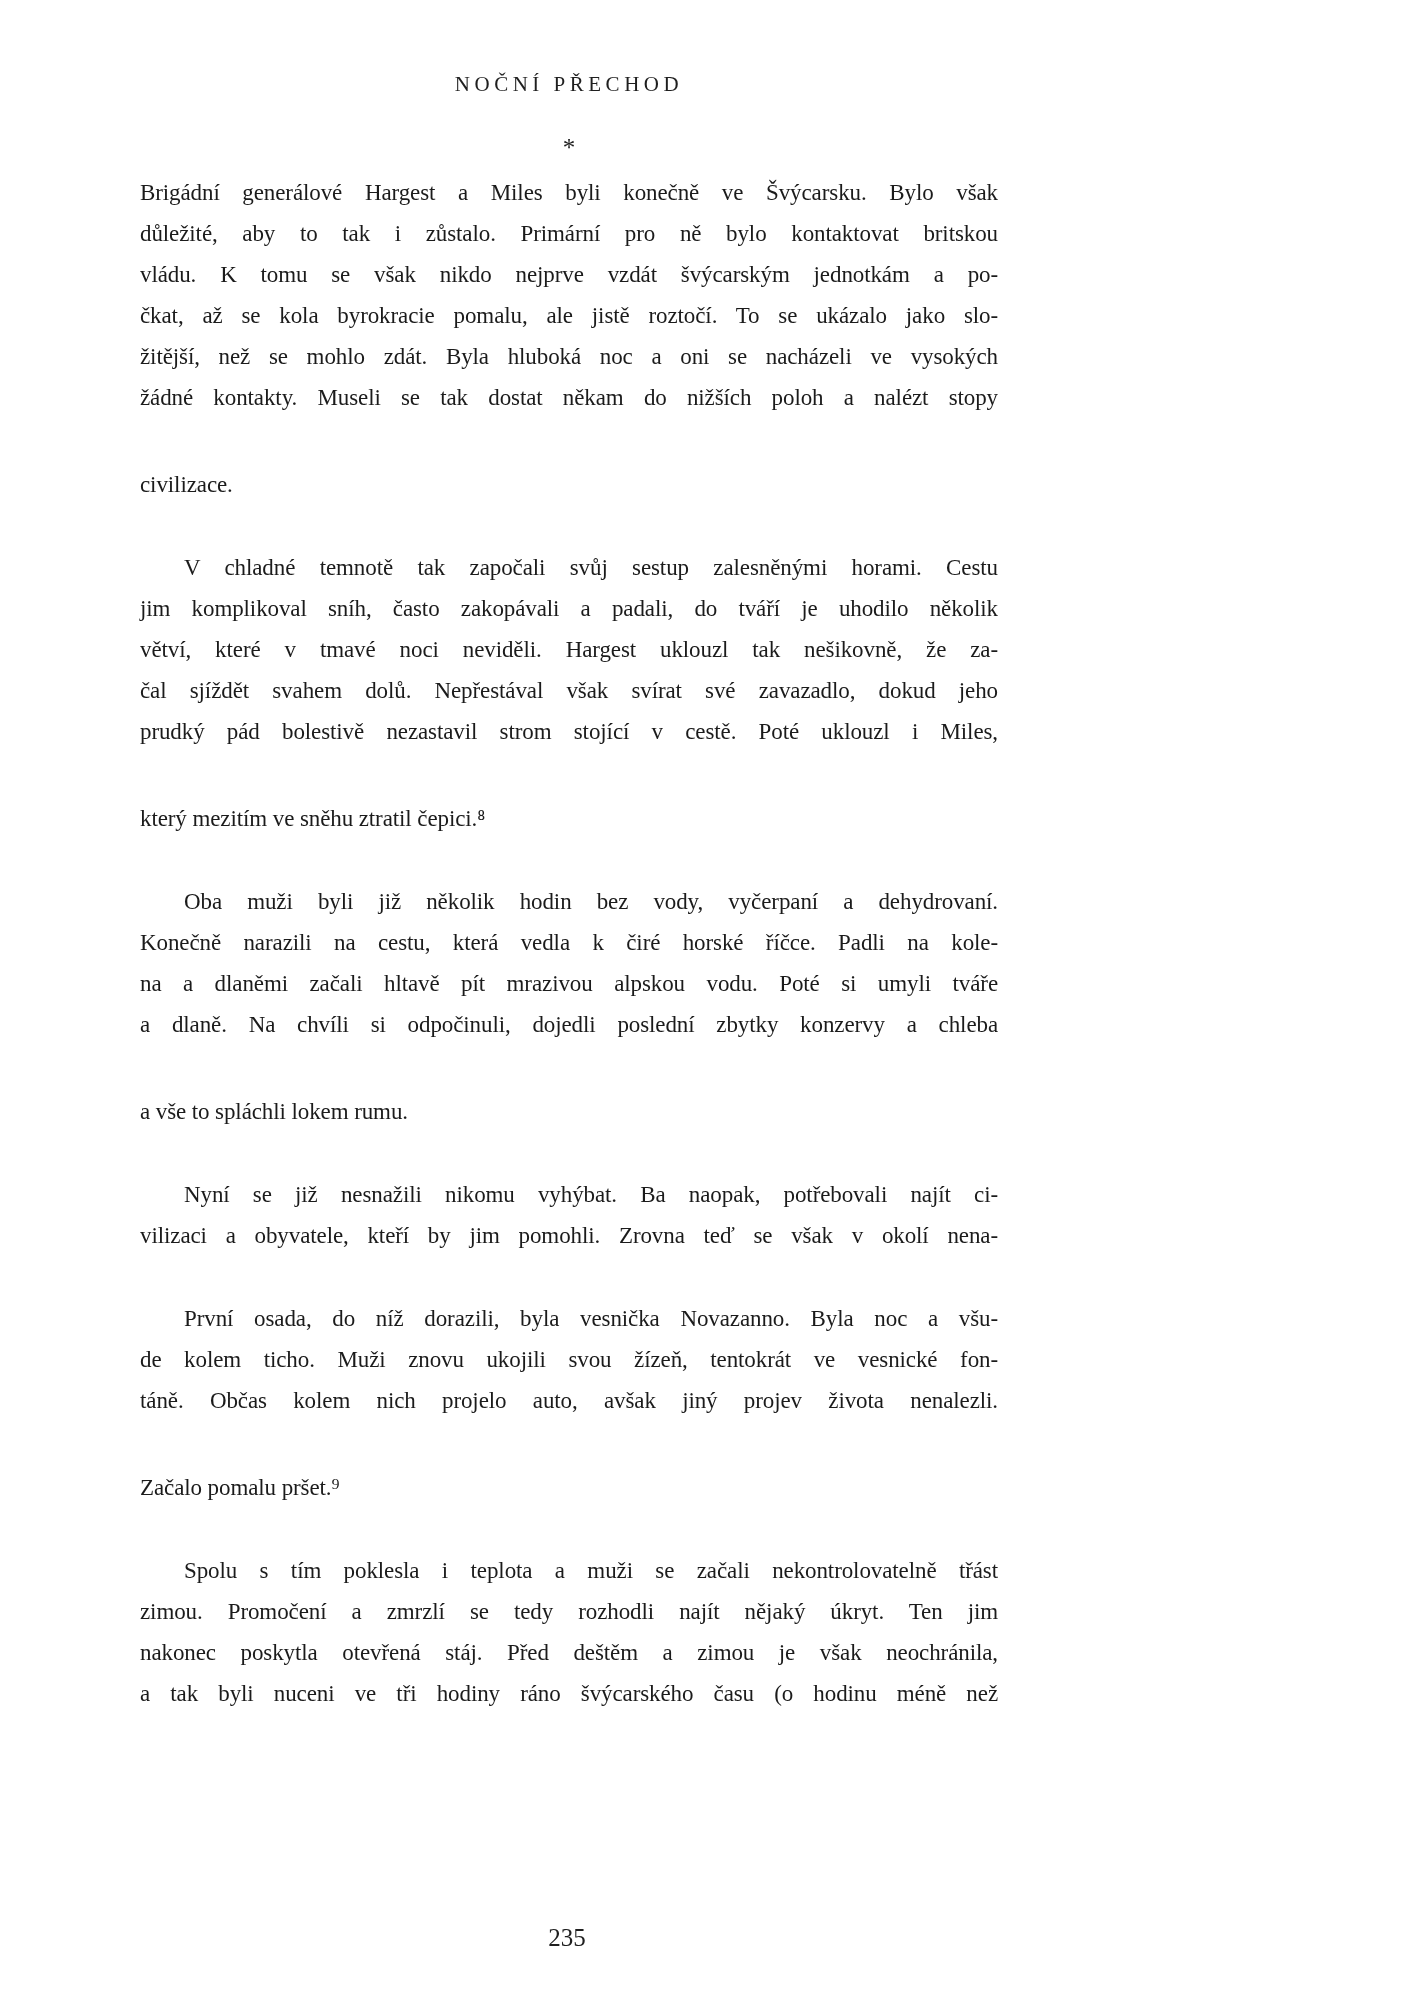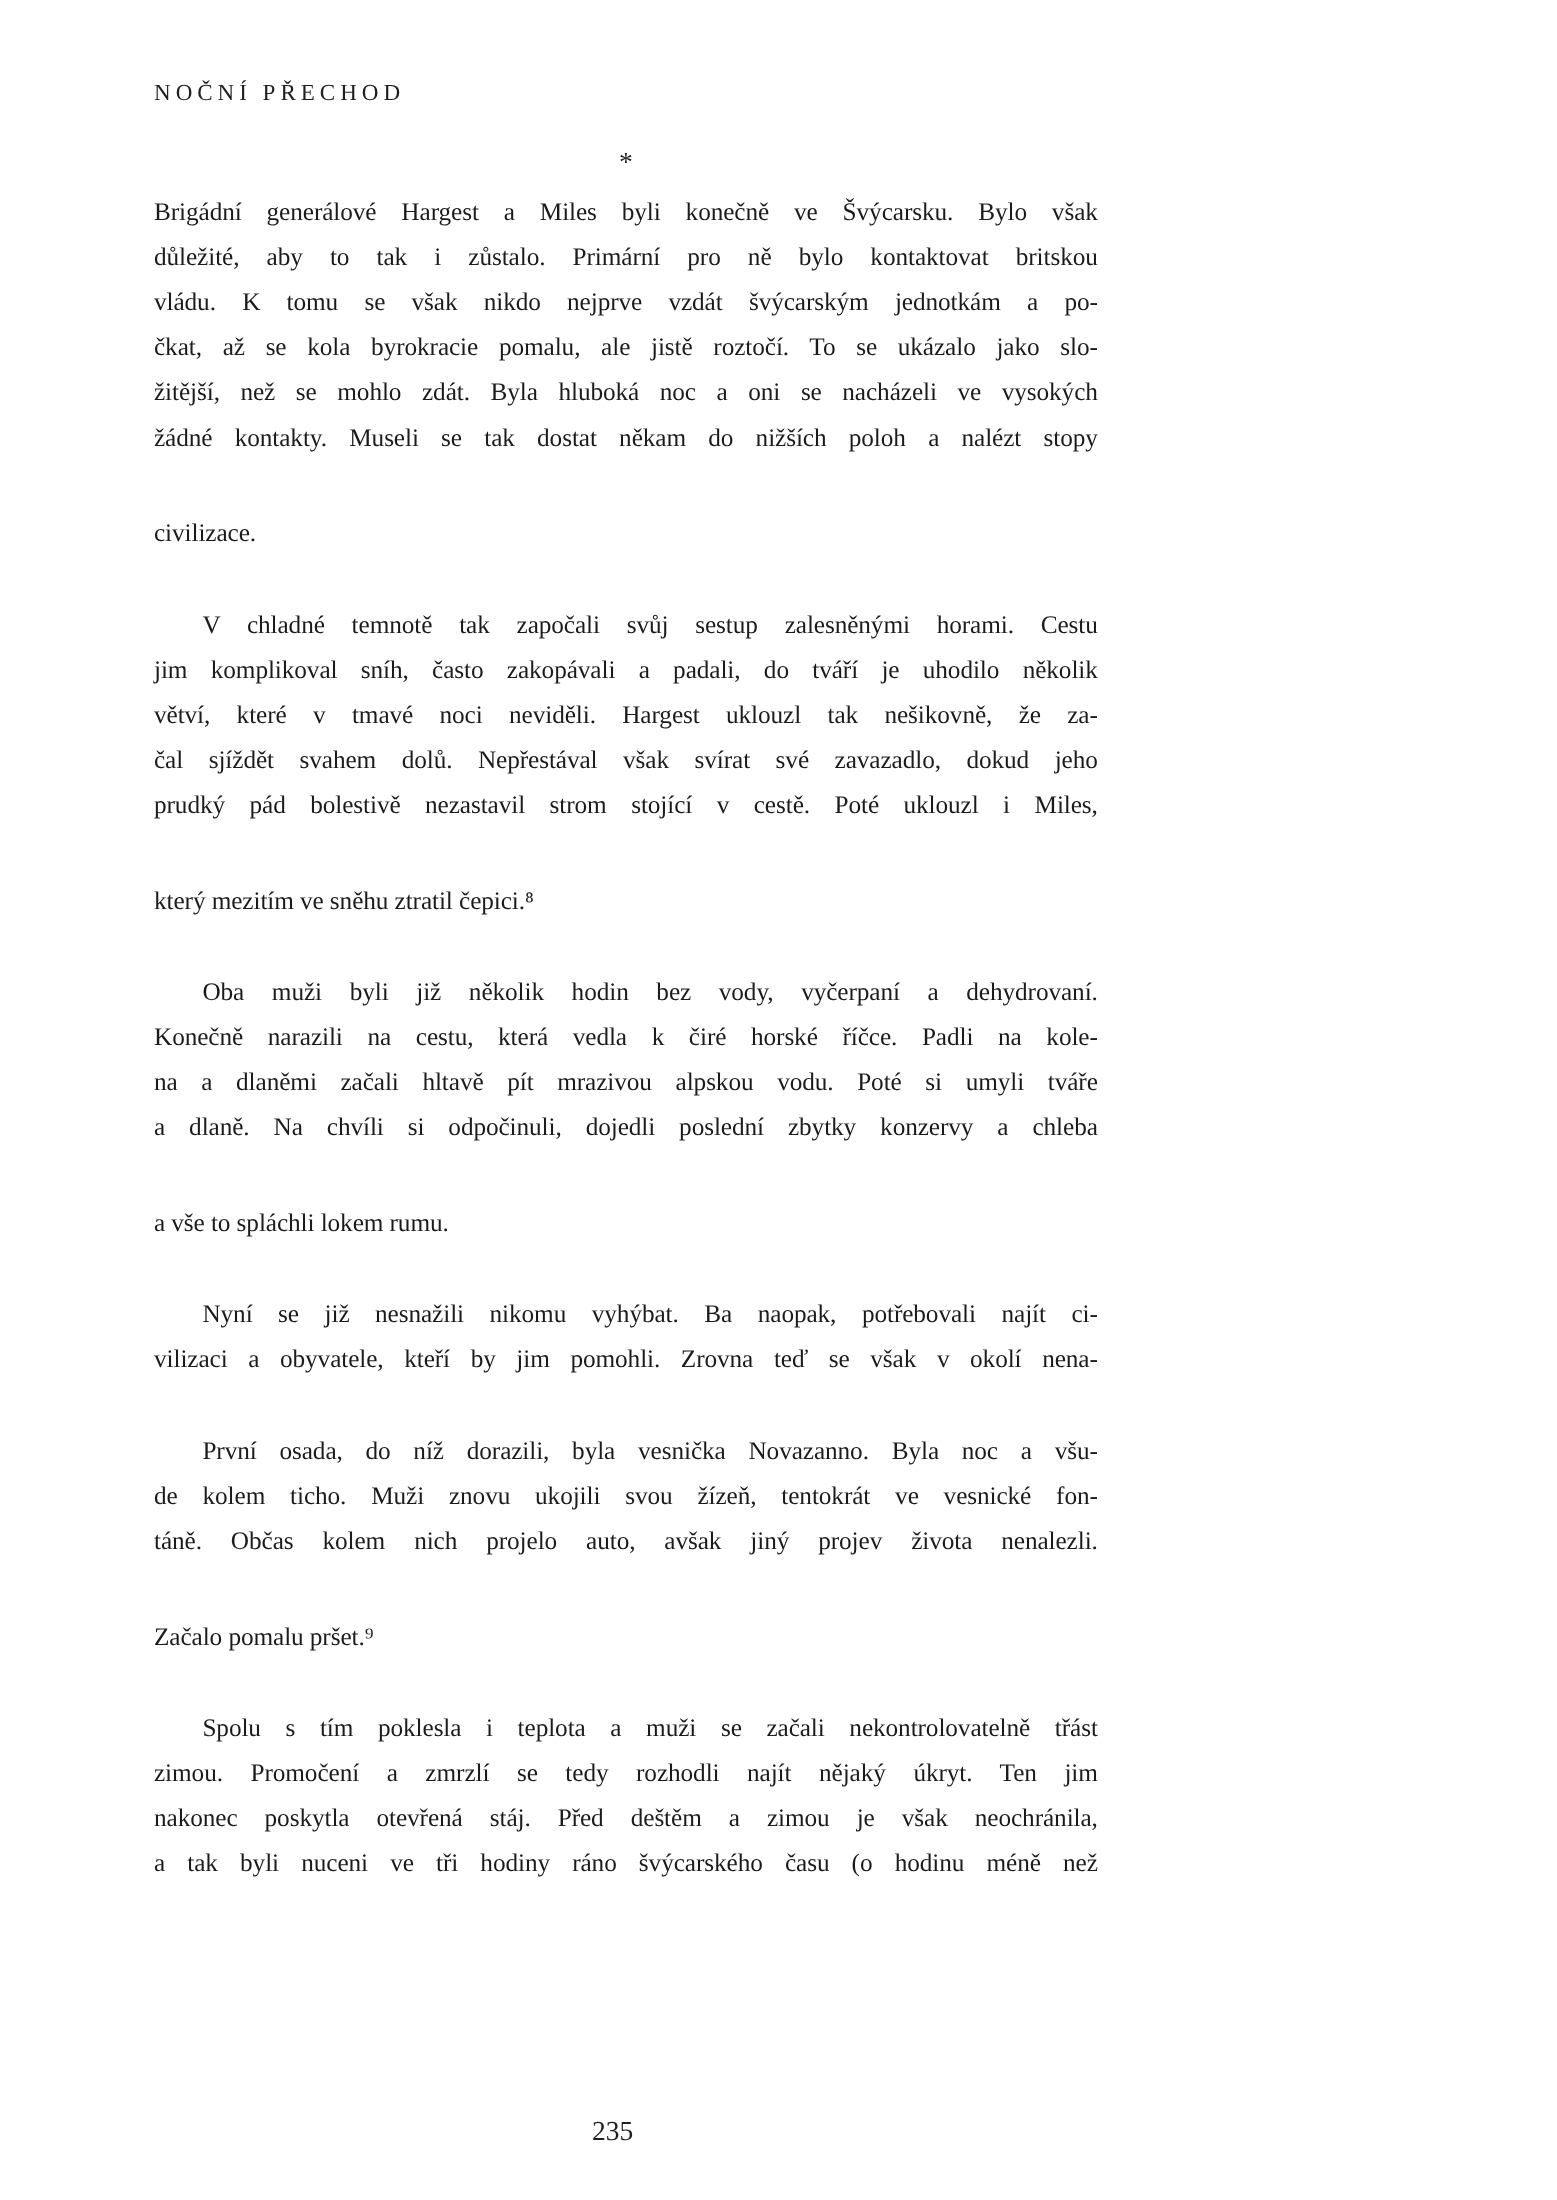--- a/index.html
+++ b/index.html
@@ -15,21 +15,21 @@
     background: #ffffff;
     font-family: "Liberation Serif", "DejaVu Serif", serif;
     color: #1b1b1b;
     overflow: hidden;
   }
   .running-head {
     position: absolute;
     top: 72px;
     left: 140px;
     width: 858px;
-    text-align: left;
+    text-align: center;
     font-size: 21px;
     letter-spacing: 4.5px;
     color: #1f1f1f;
   }
   .separator {
     position: absolute;
     top: 134px;
     left: 140px;
     width: 858px;
     text-align: center;
@@ -59,21 +59,21 @@
     text-align-last: left;
     margin-top: 46px;
   }
   .para.indent .line:first-child {
     text-indent: 44px;
     margin-top: 42px;
   }
   .page-number {
     position: absolute;
     top: 1924px;
-    left: 128px;
+    left: 138px;
     width: 858px;
     text-align: center;
     font-size: 25px;
     color: #1f1f1f;
   }
 </style>
 </head>
 <body>
 
 <div class="page">

